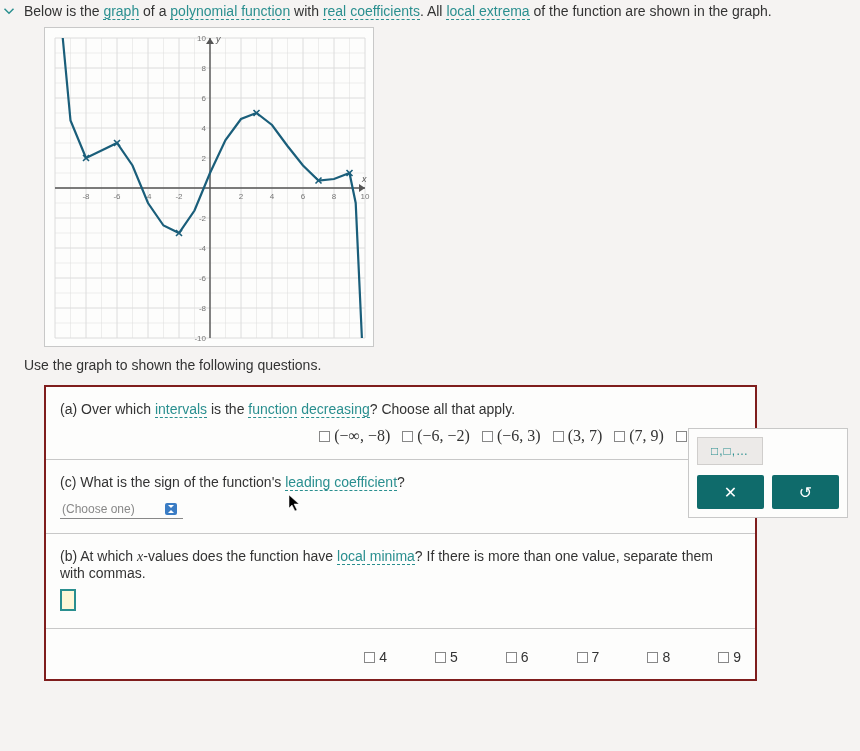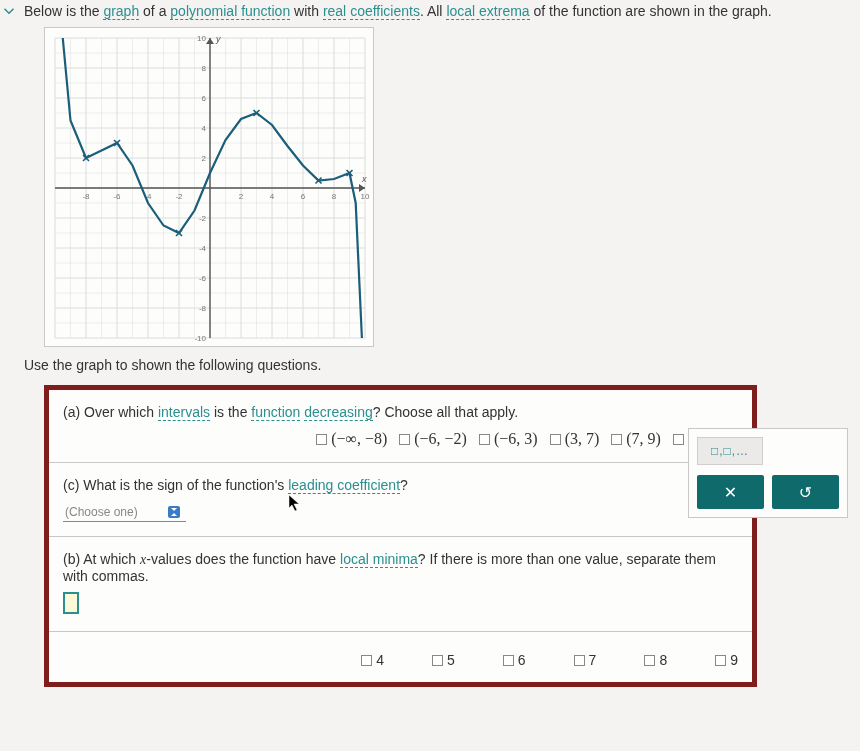--- a/index.html
+++ b/index.html
@@ -40,21 +40,21 @@
     border: 1px solid #c8c8c8;
     background: #fdfdfc;
     margin: 4px 0 10px 30px;
     position: relative;
   }
   .graph-panel svg { position: absolute; top:0; left:0; }
   .prompt2 { margin: 4px 0 12px 10px; font-size: 14px; }
   .qbox {
     margin: 0 4px 0 30px;
     width: 713px;
-    border: 5px solid #7f1d1d;
+    border: 2px solid #7f1d1d;
     background: #fdfdfc;
   }
   .qrow {
     border-bottom: 1px solid #c8c8c8;
     padding: 14px 14px 14px 14px;
     font-size: 14px;
     color: #333;
   }
   .qrow:last-child { border-bottom: none; }
   .choices { margin-top: 10px; white-space: nowrap; text-align: right; }

